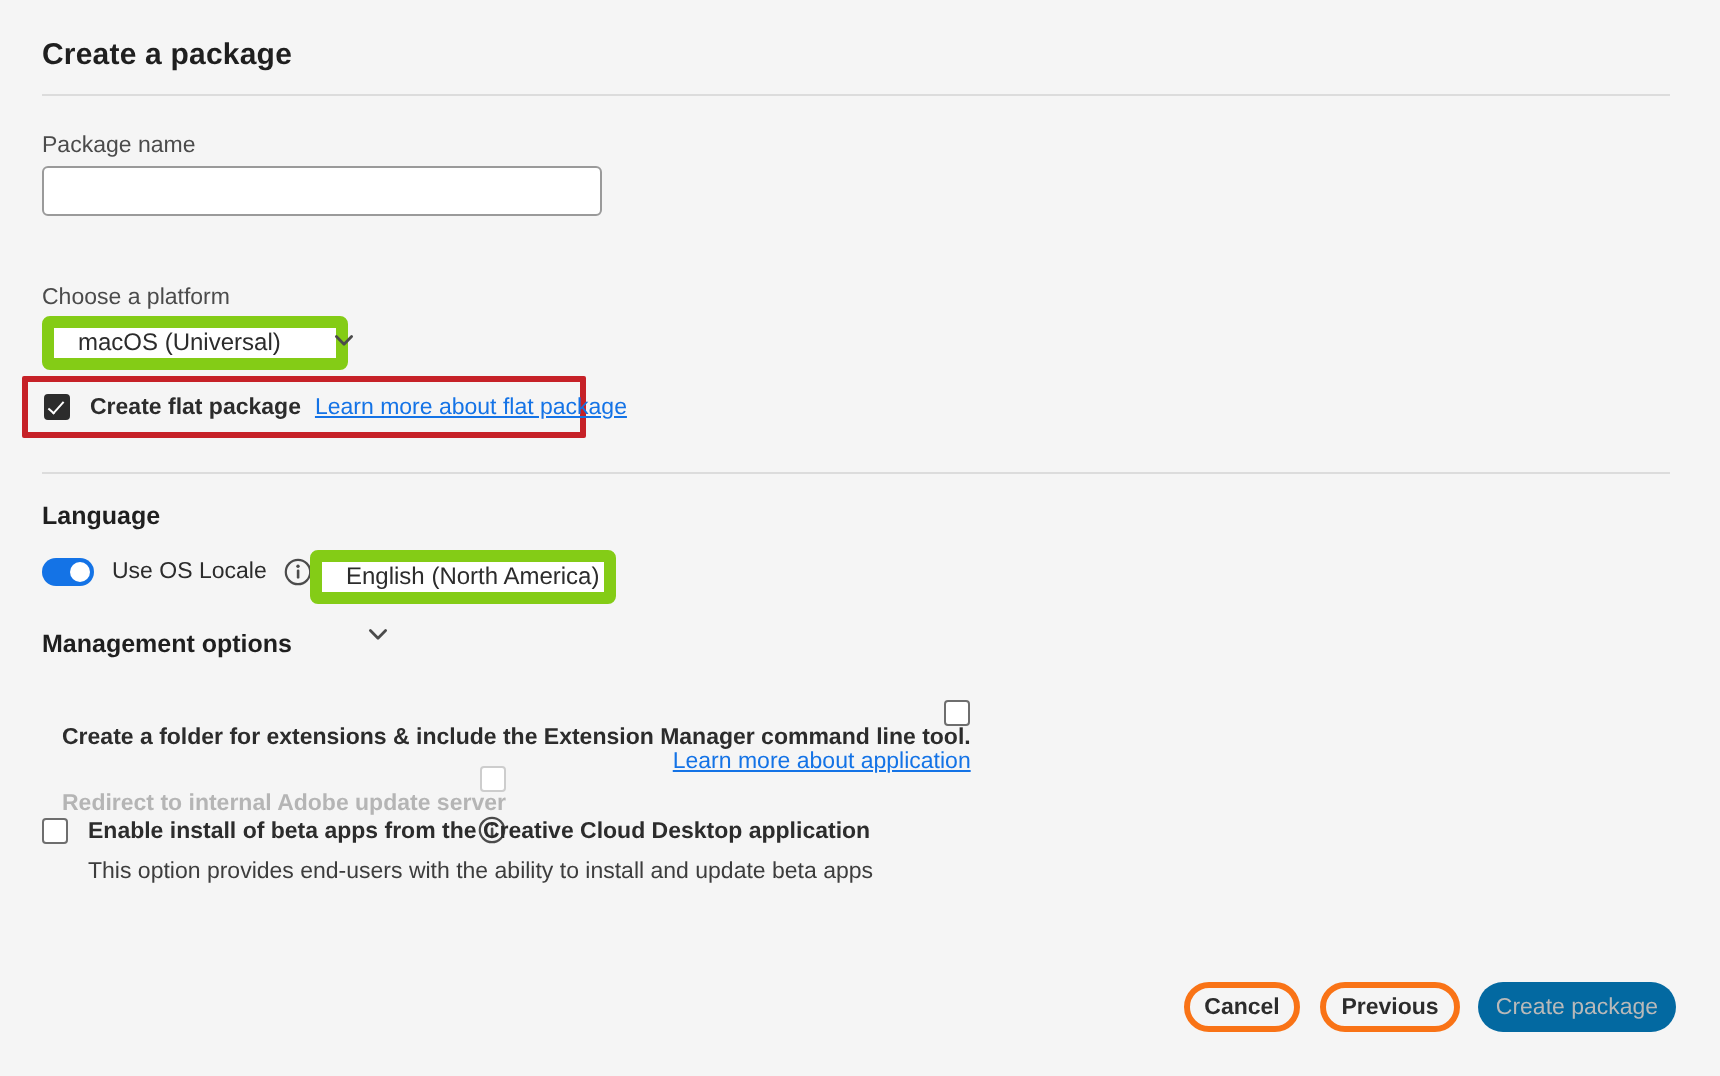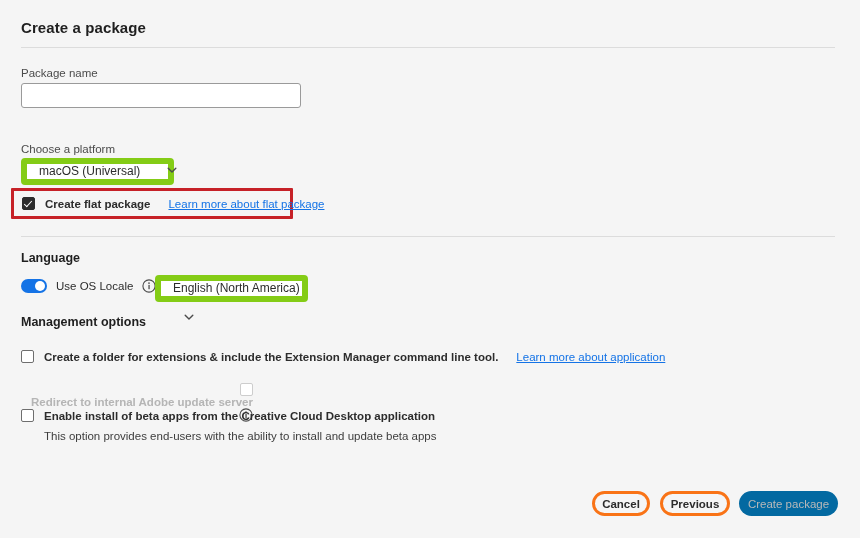--- a/index.html
+++ b/index.html
@@ -159,21 +159,21 @@
   }
   .cb-label.disabled { color: #b5b5b5; }
 
   .link {
     font-size: 11.5px;
     color: #1473e6;
     text-decoration: underline;
     white-space: nowrap;
     cursor: pointer;
   }
-  .link.inline-after { margin-left: 18px; }
+  .link.inline-after { margin-left: 7px; }
 
   
   .section-heading {
     position: absolute;
     font-size: 12.5px;
     font-weight: bold;
     color: #1f1f1f;
   }
 
   
@@ -298,21 +298,21 @@
 
   <div class="select-box" id="language-select">
     <span class="select-value">English (North America)</span>
     <svg class="chevron" viewBox="0 0 12 12">
       <path d="M2.2 4.3 L6 8.1 L9.8 4.3" fill="none" stroke="#4b4b4b" stroke-width="1.4" stroke-linecap="round" stroke-linejoin="round"></path>
     </svg>
   </div>
 
   <div class="section-heading" style="left:21px; top:315px;">Management options</div>
 
-  <div class="cb-row" style="left:21px; top:350px;">
+  <div class="cb-row" style="left:21px; top:350px;flex-direction:column;">
     <span class="checkbox"></span>
     <span class="cb-label">Create a folder for extensions &amp; include the Extension Manager command line tool.</span>
     <span class="link inline-after">Learn more about application</span>
   </div>
 
   <div class="cb-row" style="left:21px; top:383px;flex-direction:column;">
     <span class="checkbox disabled"></span>
     <span class="cb-label disabled">Redirect to internal Adobe update server</span>
     <svg class="info-icon spaced" viewBox="0 0 14 14">
       <circle cx="7" cy="7" r="6.1" fill="none" stroke="#4b4b4b" stroke-width="1.1"></circle>

